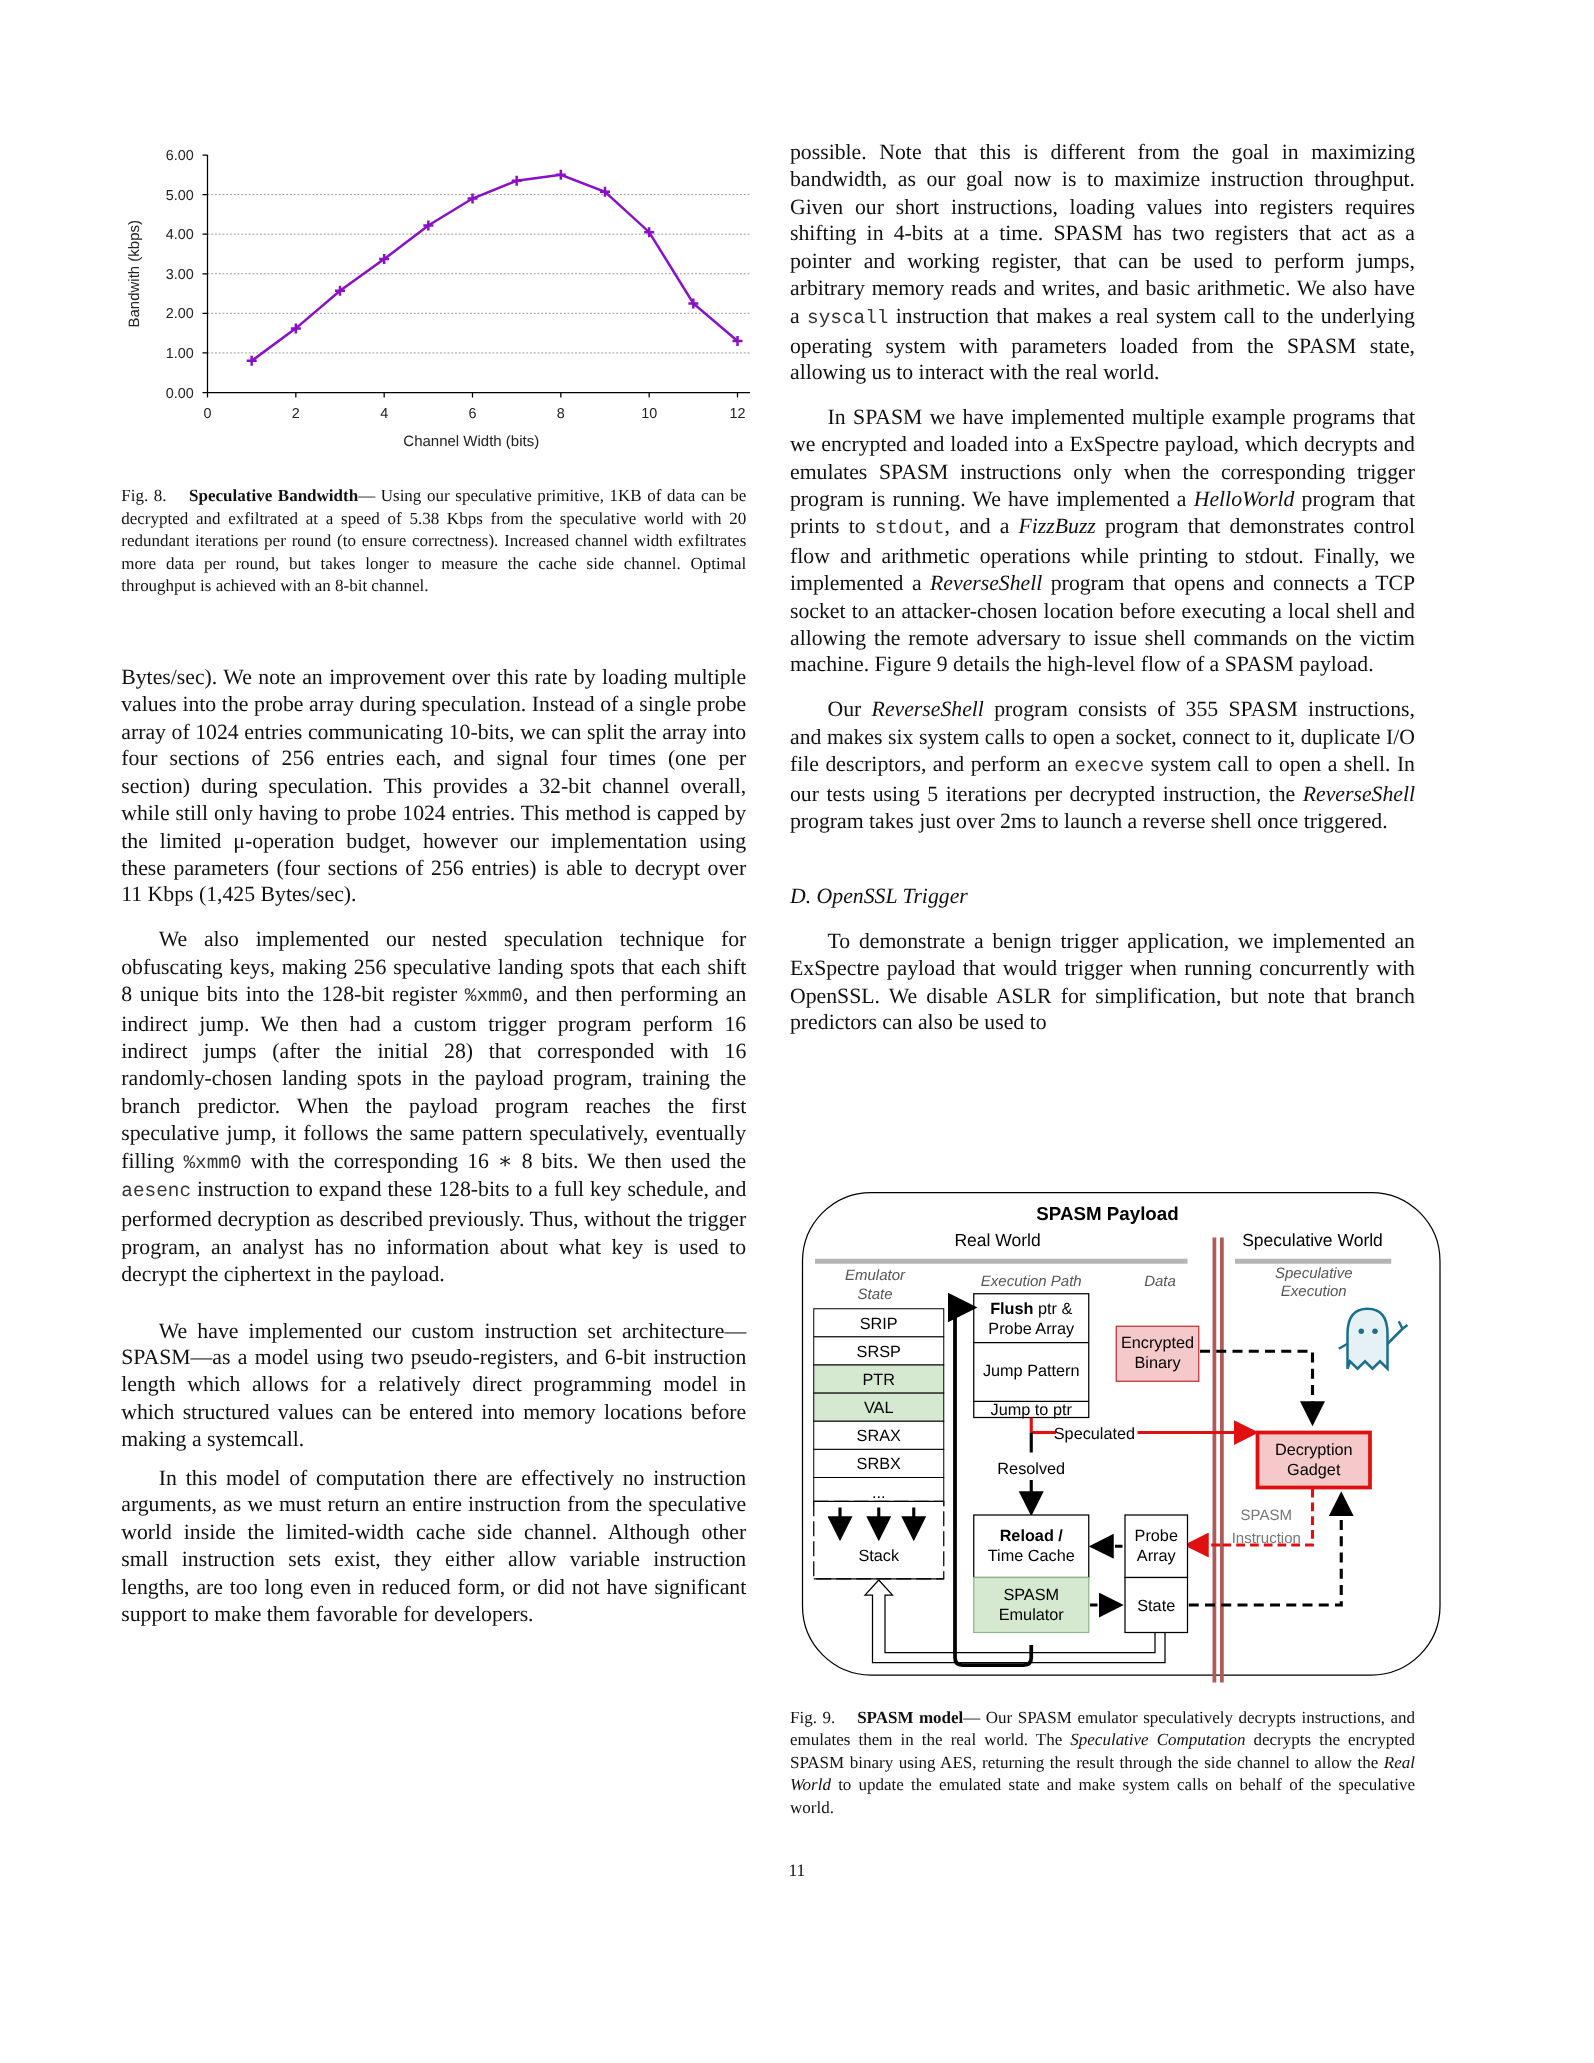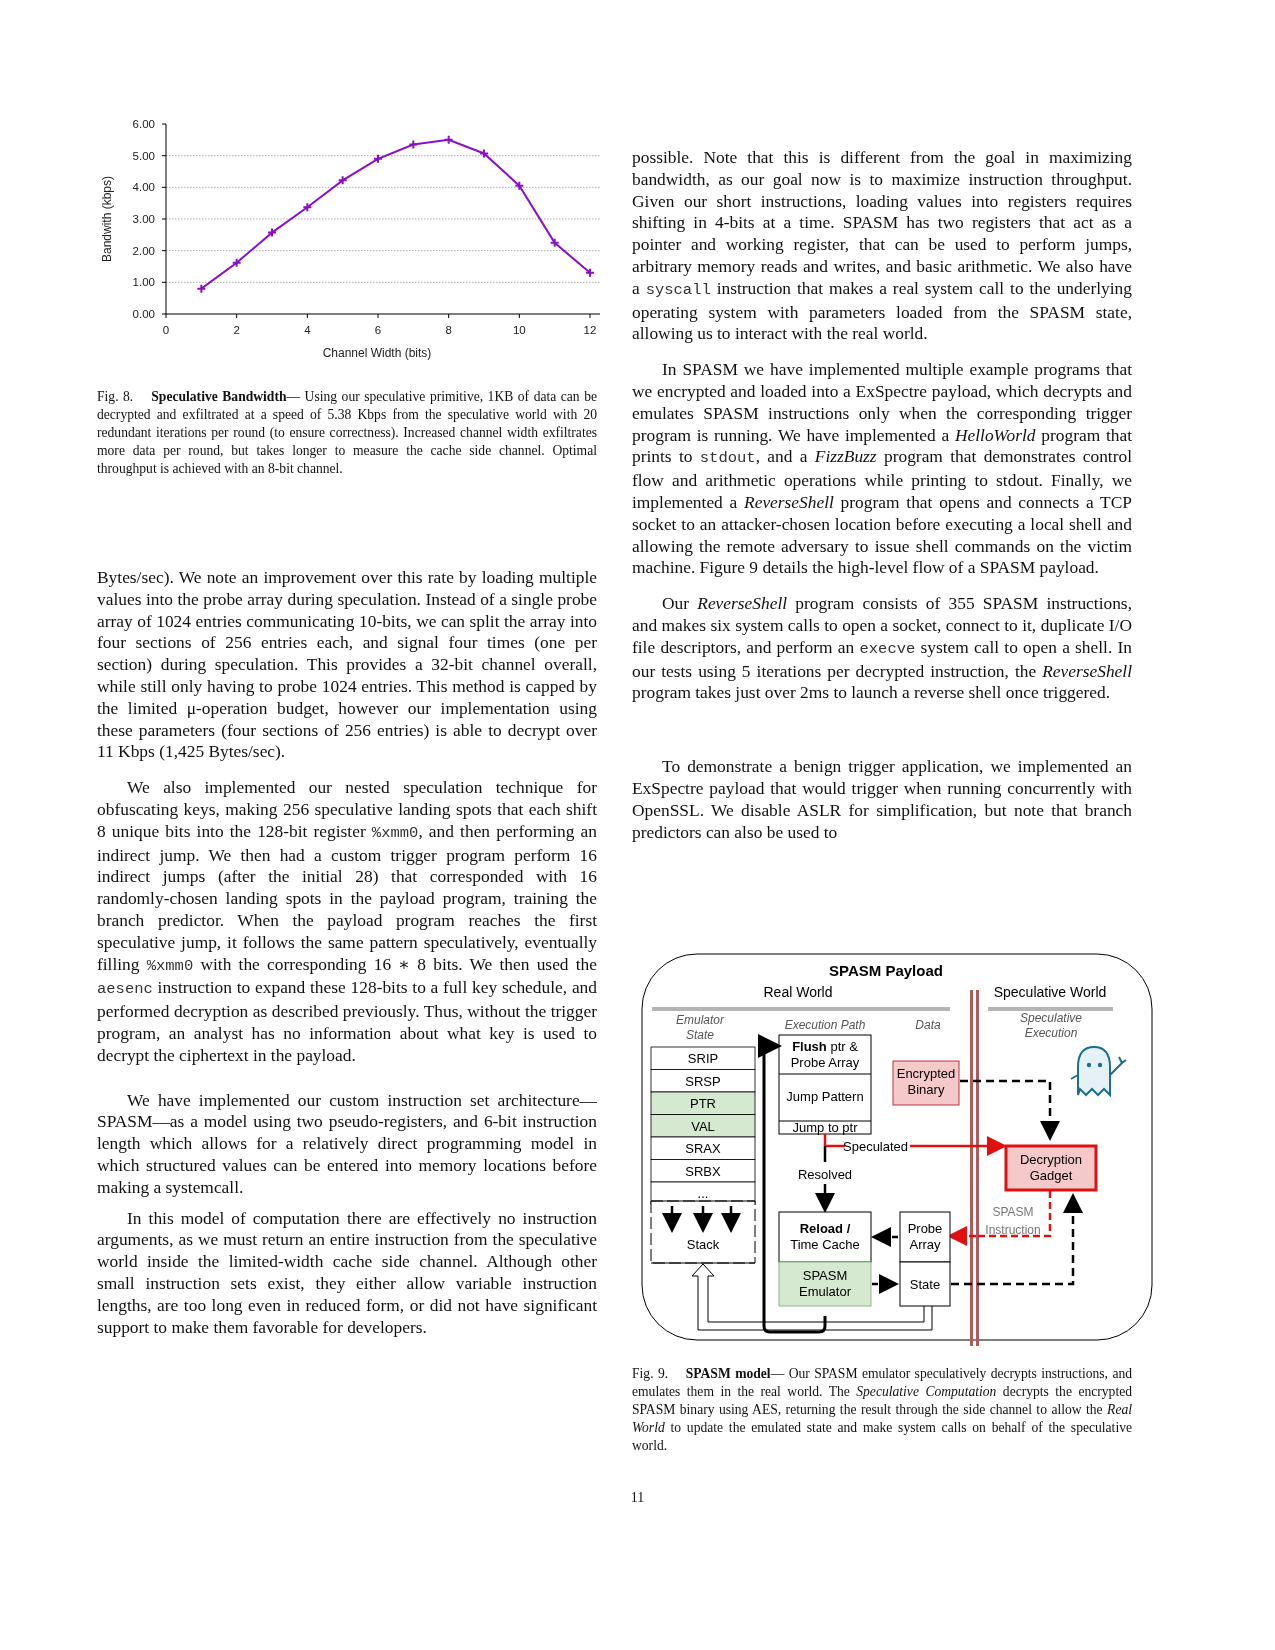--- a/index.html
+++ b/index.html
@@ -1,18 +1,18 @@
 <!DOCTYPE html>
 <html><head>
 <meta charset="utf-8">
 <style>
   html, body { margin:0; padding:0; background:#ffffff; }
   body { width:1275px; height:1650px; position:relative; overflow:hidden;
          font-family:"Liberation Serif", "DejaVu Serif", serif; color:#111; }
-  .col { position:absolute; width:500px; font-size:17.4px; line-height:21.8px; text-align:justify; hyphens:auto;margin-top:36px; }
+  .col { position:absolute; width:500px; font-size:17.4px; line-height:21.8px; text-align:justify; hyphens:auto; }
   .col p { margin:0; }
   .col p.ind { text-indent:30px; }
   .gap { height:14px; }
   .sec { font-style:italic; margin:0; }
   .mono { font-family:"Liberation Mono", "DejaVu Sans Mono", monospace; font-size:15.5px; color:#333; }
   .cap { font-size:13.6px; line-height:18px; text-align:justify; }
   .cap b { font-weight:bold;margin-top:48px; }
   .sans { font-family:"Liberation Sans", "DejaVu Sans", sans-serif; }
   #chart { position:absolute; left:95px; top:112px; width:520px; height:260px; }
   #diagram { position:absolute; left:640px; top:950px; width:520px; height:400px; }
@@ -101,20 +101,21 @@
   <div style="height:9px"></div>
 </div>
 
 <div class="col" style="left:632px; top:111px;">
   <p><span>possible. Note that this is different from the goal in maximizing bandwidth, as our goal now is to maximize instruction throughput. Given our short instructions, loading values into registers requires shifting in 4-bits at a time. SPASM has two registers that act as a pointer and working register, that can be used to perform jumps, arbitrary memory reads and writes, and basic arithmetic. We also have a </span><span class="mono">syscall</span><span> instruction that makes a real system call to the underlying operating system with parameters loaded from the SPASM state, allowing us to interact with the real world.</span></p>
   <div class="gap"></div>
   <p class="ind"><span>In SPASM we have implemented multiple example programs that we encrypted and loaded into a ExSpectre payload, which decrypts and emulates SPASM instructions only when the corresponding trigger program is running. We have implemented a </span><i>HelloWorld</i><span> program that prints to </span><span class="mono">stdout</span><span>, and a </span><i>FizzBuzz</i><span> program that demonstrates control flow and arithmetic operations while printing to stdout. Finally, we implemented a </span><i>ReverseShell</i><span> program that opens and connects a TCP socket to an attacker-chosen location before executing a local shell and allowing the remote adversary to issue shell commands on the victim machine. Figure 9 details the high-level flow of a SPASM payload.</span></p>
   <div class="gap"></div>
   <p class="ind"><span>Our </span><i>ReverseShell</i><span> program consists of 355 SPASM instructions, and makes six system calls to open a socket, connect to it, duplicate I/O file descriptors, and perform an </span><span class="mono">execve</span><span> system call to open a shell. In our tests using 5 iterations per decrypted instruction, the </span><i>ReverseShell</i><span> program takes just over 2ms to launch a reverse shell once triggered.</span></p>
   <div style="height:38px"></div>
+  <p class="sec">D. OpenSSL Trigger</p>
   <div style="height:14px"></div>
   <p class="ind">To demonstrate a benign trigger application, we implemented an ExSpectre payload that would trigger when running concurrently with OpenSSL. We disable ASLR for simplification, but note that branch predictors can also be used to</p>
 </div>
 
 <svg id="diagram" viewBox="0 0 520 400" font-family="Liberation Sans, DejaVu Sans, sans-serif" font-size="13">
   <defs>
     <marker id="ab" markerWidth="8" markerHeight="8" refX="6" refY="4" orient="auto">
         <path d="M0,0 L8,4 L0,8 z" fill="#000"></path>
       </marker>
     <marker id="ar" markerWidth="8" markerHeight="8" refX="6" refY="4" orient="auto">

